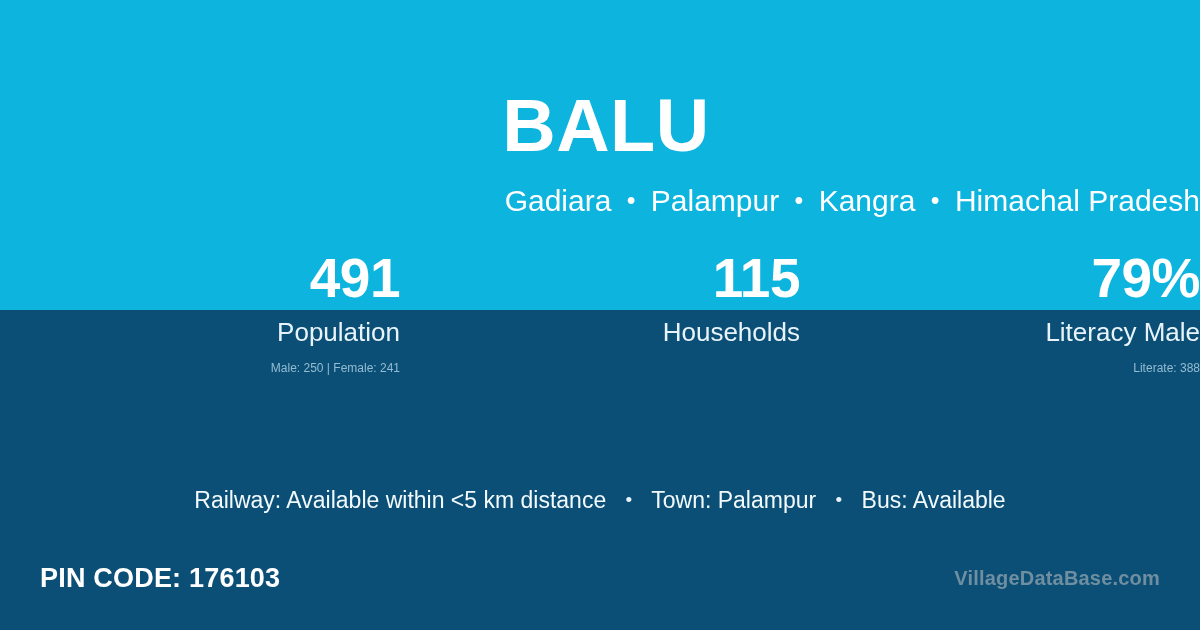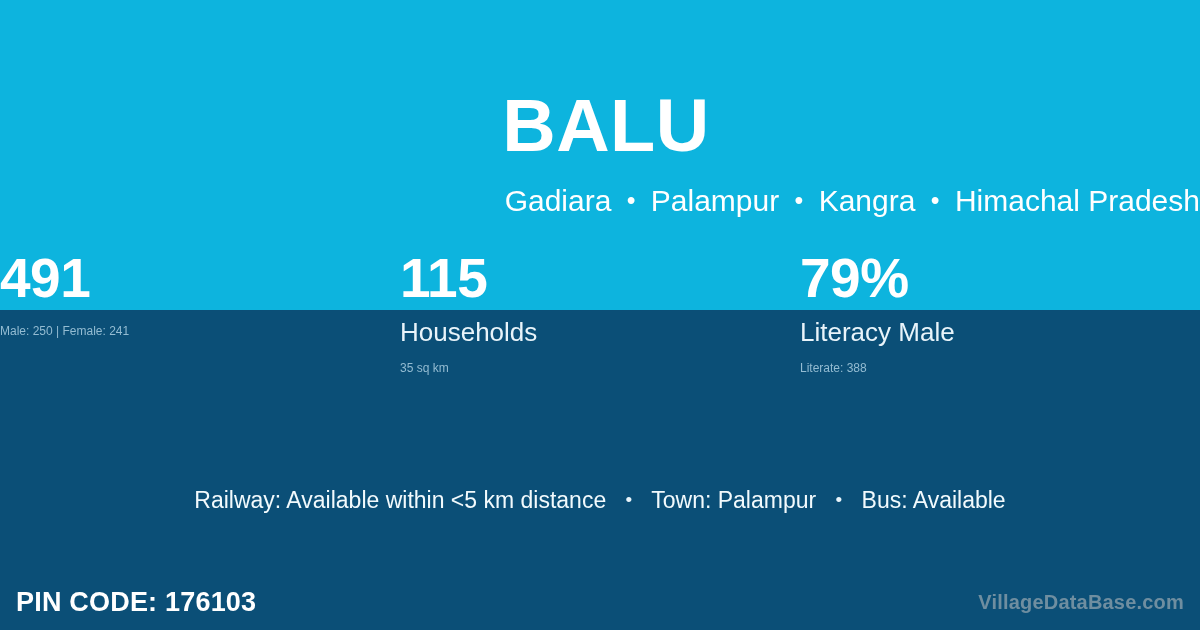--- a/index.html
+++ b/index.html
@@ -65,21 +65,22 @@
   
   #stats-row {
     position: absolute;
     left: 0;
     top: 246px;
     width: 1200px;
     display: flex;
   }
   .stat-col {
     width: 400px;
-    text-align: left;
+    text-align: right;
+    padding-left: 40px;
   }
   .stat-value {
     font-size: 55px;
     font-weight: bold;
     line-height: 64px;
     color: #ffffff;
     letter-spacing: -0.5px;
   }
   .stat-label {
     margin-top: 7px;
@@ -112,27 +113,27 @@
     padding: 0 13px;
     font-size: 19px;
     vertical-align: 2px;
     color: #eaf5fb;
   }
 
   
   #footer-row {
     position: absolute;
     left: 0;
-    top: 580px;
+    top: 556px;
     width: 1200px;
     height: 44px;
     display: flex;
     align-items: center;
     justify-content: space-between;
-    padding: 0 16px;
+    padding: 0 40px;
     box-sizing: border-box;
   }
   #pin-code {
     font-size: 27px;
     font-weight: bold;
     line-height: 34px;
     color: #ffffff;
     letter-spacing: 0.2px;
   }
   #site-branding {
@@ -159,27 +160,27 @@
     <span class="sep">•</span>
     <span>Kangra</span>
     <span class="sep">•</span>
     <span>Himachal Pradesh</span>
   </div>
 
   <div id="stats-row">
 
     <div class="stat-col">
       <div class="stat-value">491</div>
+      <div class="stat-label">Population</div>
       <div class="stat-sub">Male: 250 | Female: 241</div>
     </div>
 
     <div class="stat-col">
       <div class="stat-value">115</div>
       <div class="stat-label">Households</div>
-      <div class="stat-sub">35 sq km</div>
     </div>
 
     <div class="stat-col">
       <div class="stat-value">79%</div>
       <div class="stat-label">Literacy Male</div>
       <div class="stat-sub">Literate: 388</div>
     </div>
 
   </div>
 

